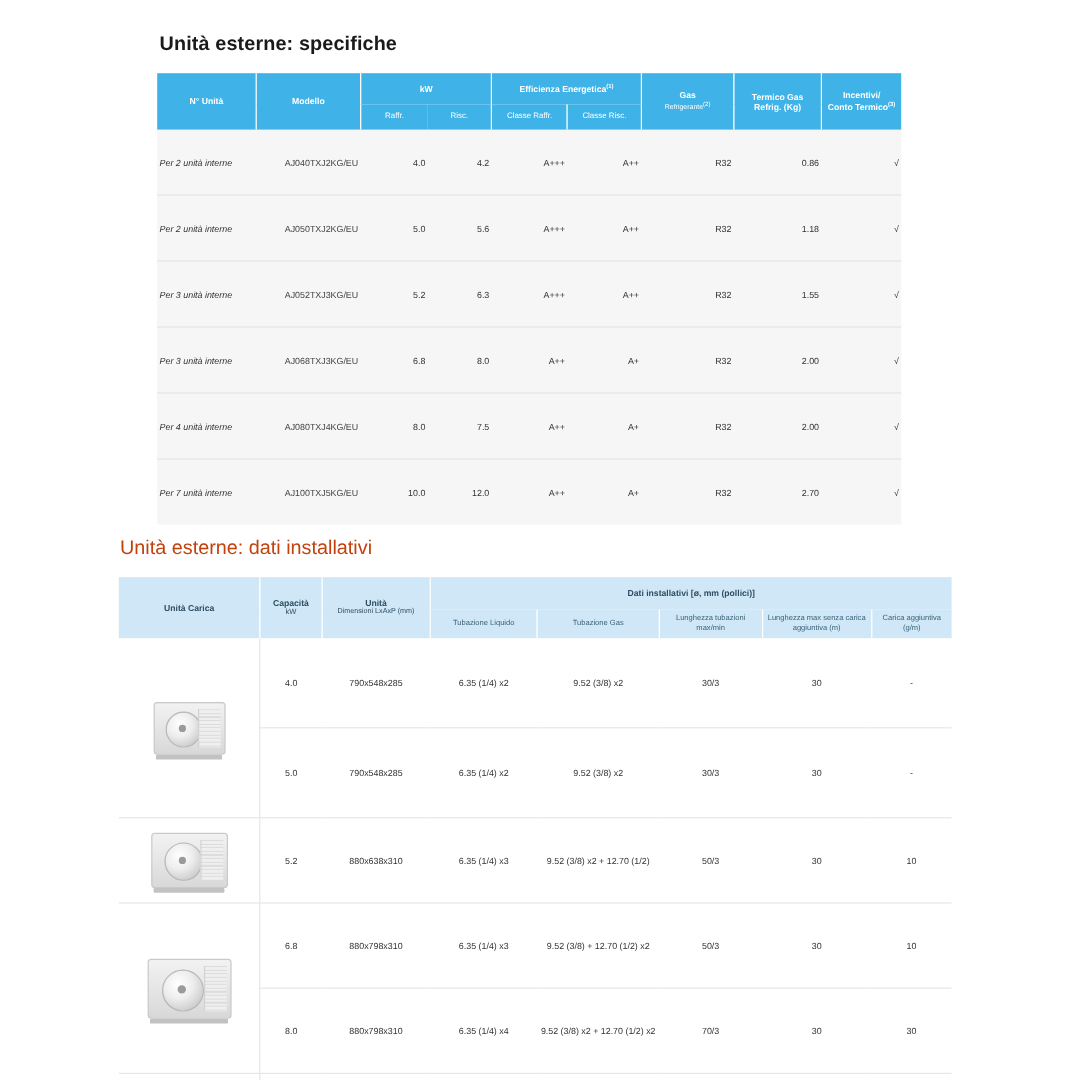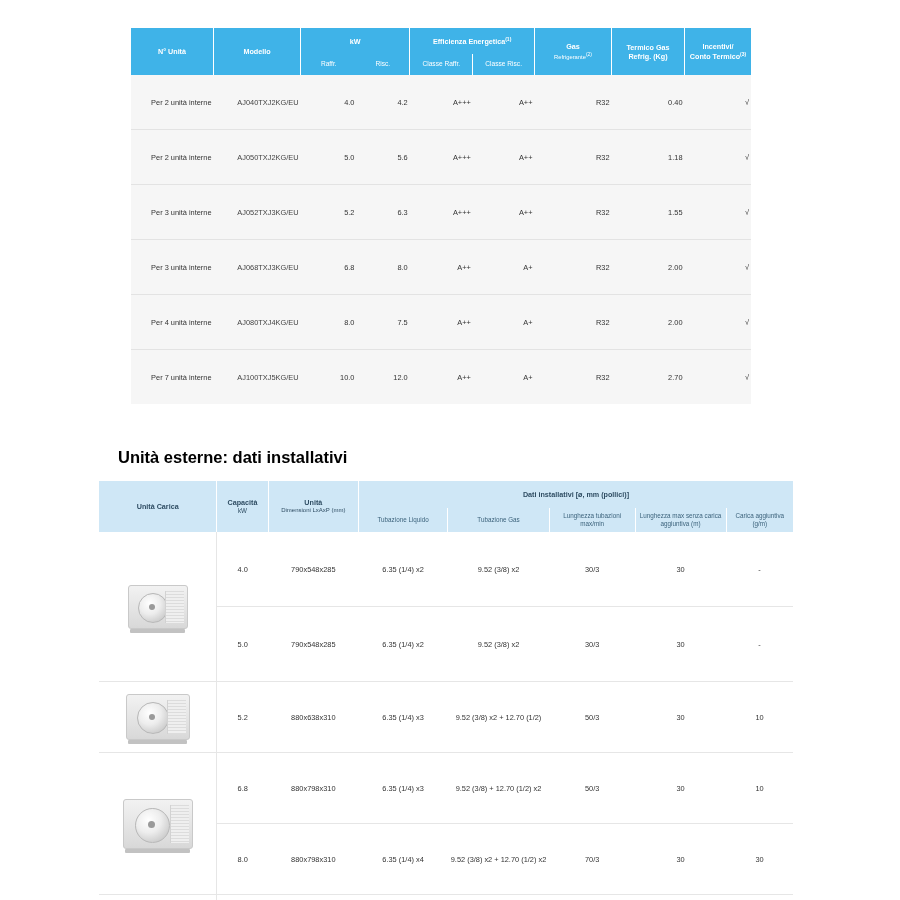--- a/index.html
+++ b/index.html
@@ -27,29 +27,29 @@
   }
   .t1 thead .r1 th{height:20px;padding:3px 2px;}
   .t1 thead .r2 th{height:17px;padding:2px;font-weight:400;font-size:6.6px;}
   .t1 thead th.bl{border-left:1px solid #ffffff;}
   .t1 tbody td{
     font-size:7.4px;text-align:right;color:#333;
     height:54px;border-bottom:1px solid #e3e3e3;
     padding:0 2px;
   }
   .t1 tbody tr:last-child td{border-bottom:none;}
-  .t1 tbody td.nm{text-align:right;}
+  .t1 tbody td.nm{text-align:left;font-style:italic;}
   .t1 tbody td.model{color:#444;}
   .chk{font-size:8px;color:#444;}
   .sup{font-size:5px;vertical-align:super;}
 
   
   .sec2{position:absolute;left:99px;top:448px;width:694px;}
   .sec2 h2{
-    font-size:16.5px;font-weight:700;color:#000000;margin:0 0 14px 19px;
+    font-size:16.5px;font-weight:400;color:#c2410c;margin:0 0 14px 1px;
   }
   .t2{width:694px;}
   .t2 thead th{
     background:#cfe7f6;color:#2f4d63;font-weight:700;
     font-size:7.2px;text-align:center;vertical-align:middle;line-height:1.3;
     padding:4px 2px;
   }
   .t2 thead .r1 th{height:19px;}
   .t2 thead .r2 th{height:16px;font-weight:400;font-size:6.3px;color:#3b627b;}
   .t2 thead th.bl{border-left:1px solid #ffffff;}
@@ -89,20 +89,21 @@
   .unit .base{
     position:absolute;left:4%;right:4%;bottom:-4px;height:4px;background:#c2c2c2;border-radius:1px;
   }
 </style>
 </head>
 <body>
 
 <div class="page">
 
   <section class="sec1">
+    <h2>Unità esterne: specifiche</h2>
 
     <table class="t1">
       <thead>
         <tr class="r1">
           <th rowspan="2" style="width:78px">N° Unità</th>
           <th rowspan="2" class="bl" style="width:82px">Modello</th>
           <th colspan="2" class="bl" style="width:112px">kW</th>
           <th colspan="2" class="bl" style="width:128px"><span>Efficienza Energetica</span><span class="sup">(1)</span></th>
           <th rowspan="2" class="bl" style="width:72px">
             <div>Gas</div>
@@ -126,21 +127,21 @@
       </thead>
       <tbody>
         <tr>
           <td class="nm">Per 2 unità interne</td>
           <td class="model">AJ040TXJ2KG/EU</td>
           <td>4.0</td>
           <td>4.2</td>
           <td>A+++</td>
           <td>A++</td>
           <td>R32</td>
-          <td>0.40</td>
+          <td>0.86</td>
           <td class="chk">√</td>
         </tr>
         <tr>
           <td class="nm">Per 2 unità interne</td>
           <td class="model">AJ050TXJ2KG/EU</td>
           <td>5.0</td>
           <td>5.6</td>
           <td>A+++</td>
           <td>A++</td>
           <td>R32</td>

